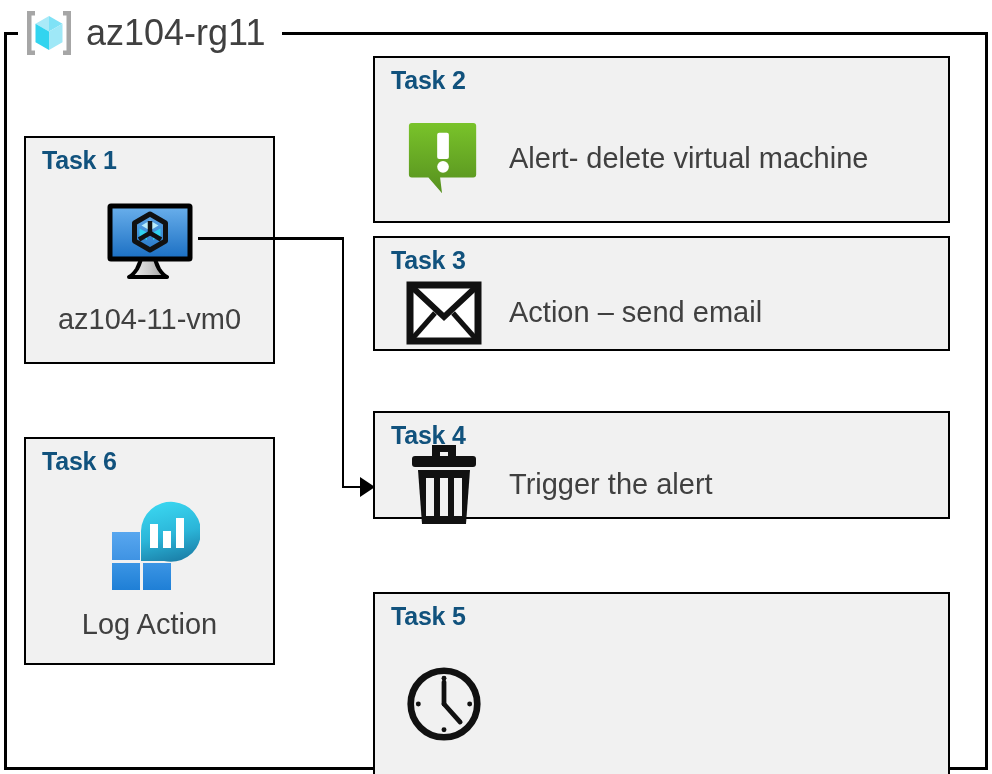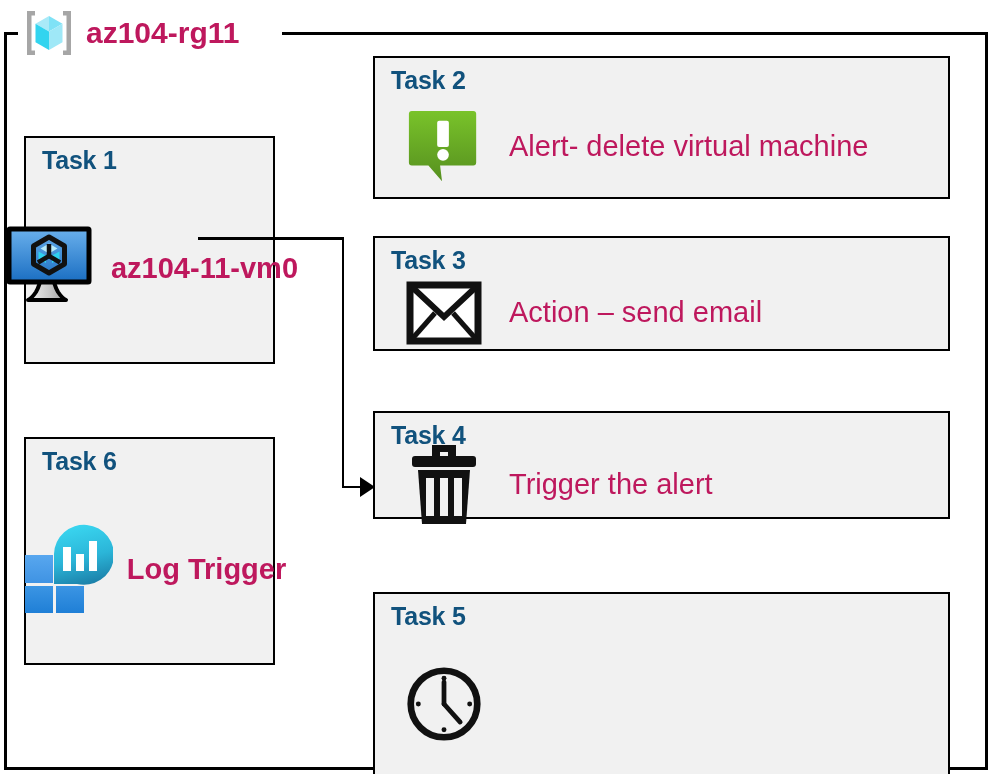--- a/index.html
+++ b/index.html
@@ -64,46 +64,45 @@
     padding: 0 6px 0 4px;
     height: 58px;
   }
   .rg-icon {
     width: 54px;
     height: 54px;
     position: relative;
     flex: 0 0 auto;
   }
   .rg-name {
-    font-size: 30px;
-    color: #be185d;
+    font-size: 36px;
+    color: #404040;
     white-space: nowrap;
     letter-spacing: 0px;
-    font-weight: bold;
   }
 
   
   .task-box {
     position: absolute;
     background: #f1f1f1;
     border: 2.5px solid #000000;
     box-sizing: border-box;
   }
   .task-title {
     position: absolute;
     left: 16px;
     top: 8px;
     font-size: 25px;
     font-weight: bold;
     color: #11527d;
     letter-spacing: -0.2px;
   }
   .task-body-text {
     font-size: 29px;
-    color: #be185d;
+    color: #404040;
     white-space: nowrap;
   }
 
   
   .task-right {
     left: 373px;
     width: 577px;
   }
   .task-right .row {
     position: absolute;
@@ -128,25 +127,24 @@
   
   .task-left {
     left: 24px;
     width: 251px;
   }
   .task-left .stack {
     position: absolute;
     left: 0; right: 0;
     top: 44px; bottom: 8px;
     display: flex;
-    flex-direction: row;
+    flex-direction: column;
     align-items: center;
     justify-content: center;
     gap: 14px;
-    font-weight: bold;
   }
   .task-left .task-body-text { font-size: 29px; }
 
   
   .conn {
     position: absolute;
     background: #000000;
   }
   .conn-h1 { left: 198px; top: 237px; width: 146px; height: 2.5px; }
   .conn-v  { left: 341.5px; top: 237px; width: 2.5px; height: 250px; }
@@ -252,25 +250,25 @@
           <rect x="12" y="65" width="28" height="27" fill="url(#tileB)"></rect>
           <rect x="43" y="65" width="28" height="27" fill="url(#tileB)"></rect>
 
           <path d="M41 33 L41 63 L64 63 A30 30 0 1 0 41 33 Z" fill="url(#laBlob)"></path>
 
           <rect x="50" y="26" width="8" height="24" fill="#ffffff"></rect>
           <rect x="63" y="33" width="8" height="17" fill="#ffffff"></rect>
           <rect x="76" y="20" width="8" height="30" fill="#ffffff"></rect>
         </svg>
       </span>
-      <span class="task-body-text">Log Trigger</span>
-    </div>
-  </div>
-
-  <div class="task-box task-right" style="top:56px; height:143px;text-align:right;">
+      <span class="task-body-text">Log Action</span>
+    </div>
+  </div>
+
+  <div class="task-box task-right" style="top:56px; height:167px;text-align:right;">
     <div class="task-title">Task 2</div>
     <div class="row">
       <span class="icon-slot">
         <svg width="80" height="78" viewBox="0 0 80 78">
           <defs>
             <linearGradient id="alertG" x1="0" y1="0" x2="0" y2="1">
               <stop offset="0%" stop-color="#79c32a"></stop>
               <stop offset="100%" stop-color="#56901f"></stop>
             </linearGradient>
           </defs>

